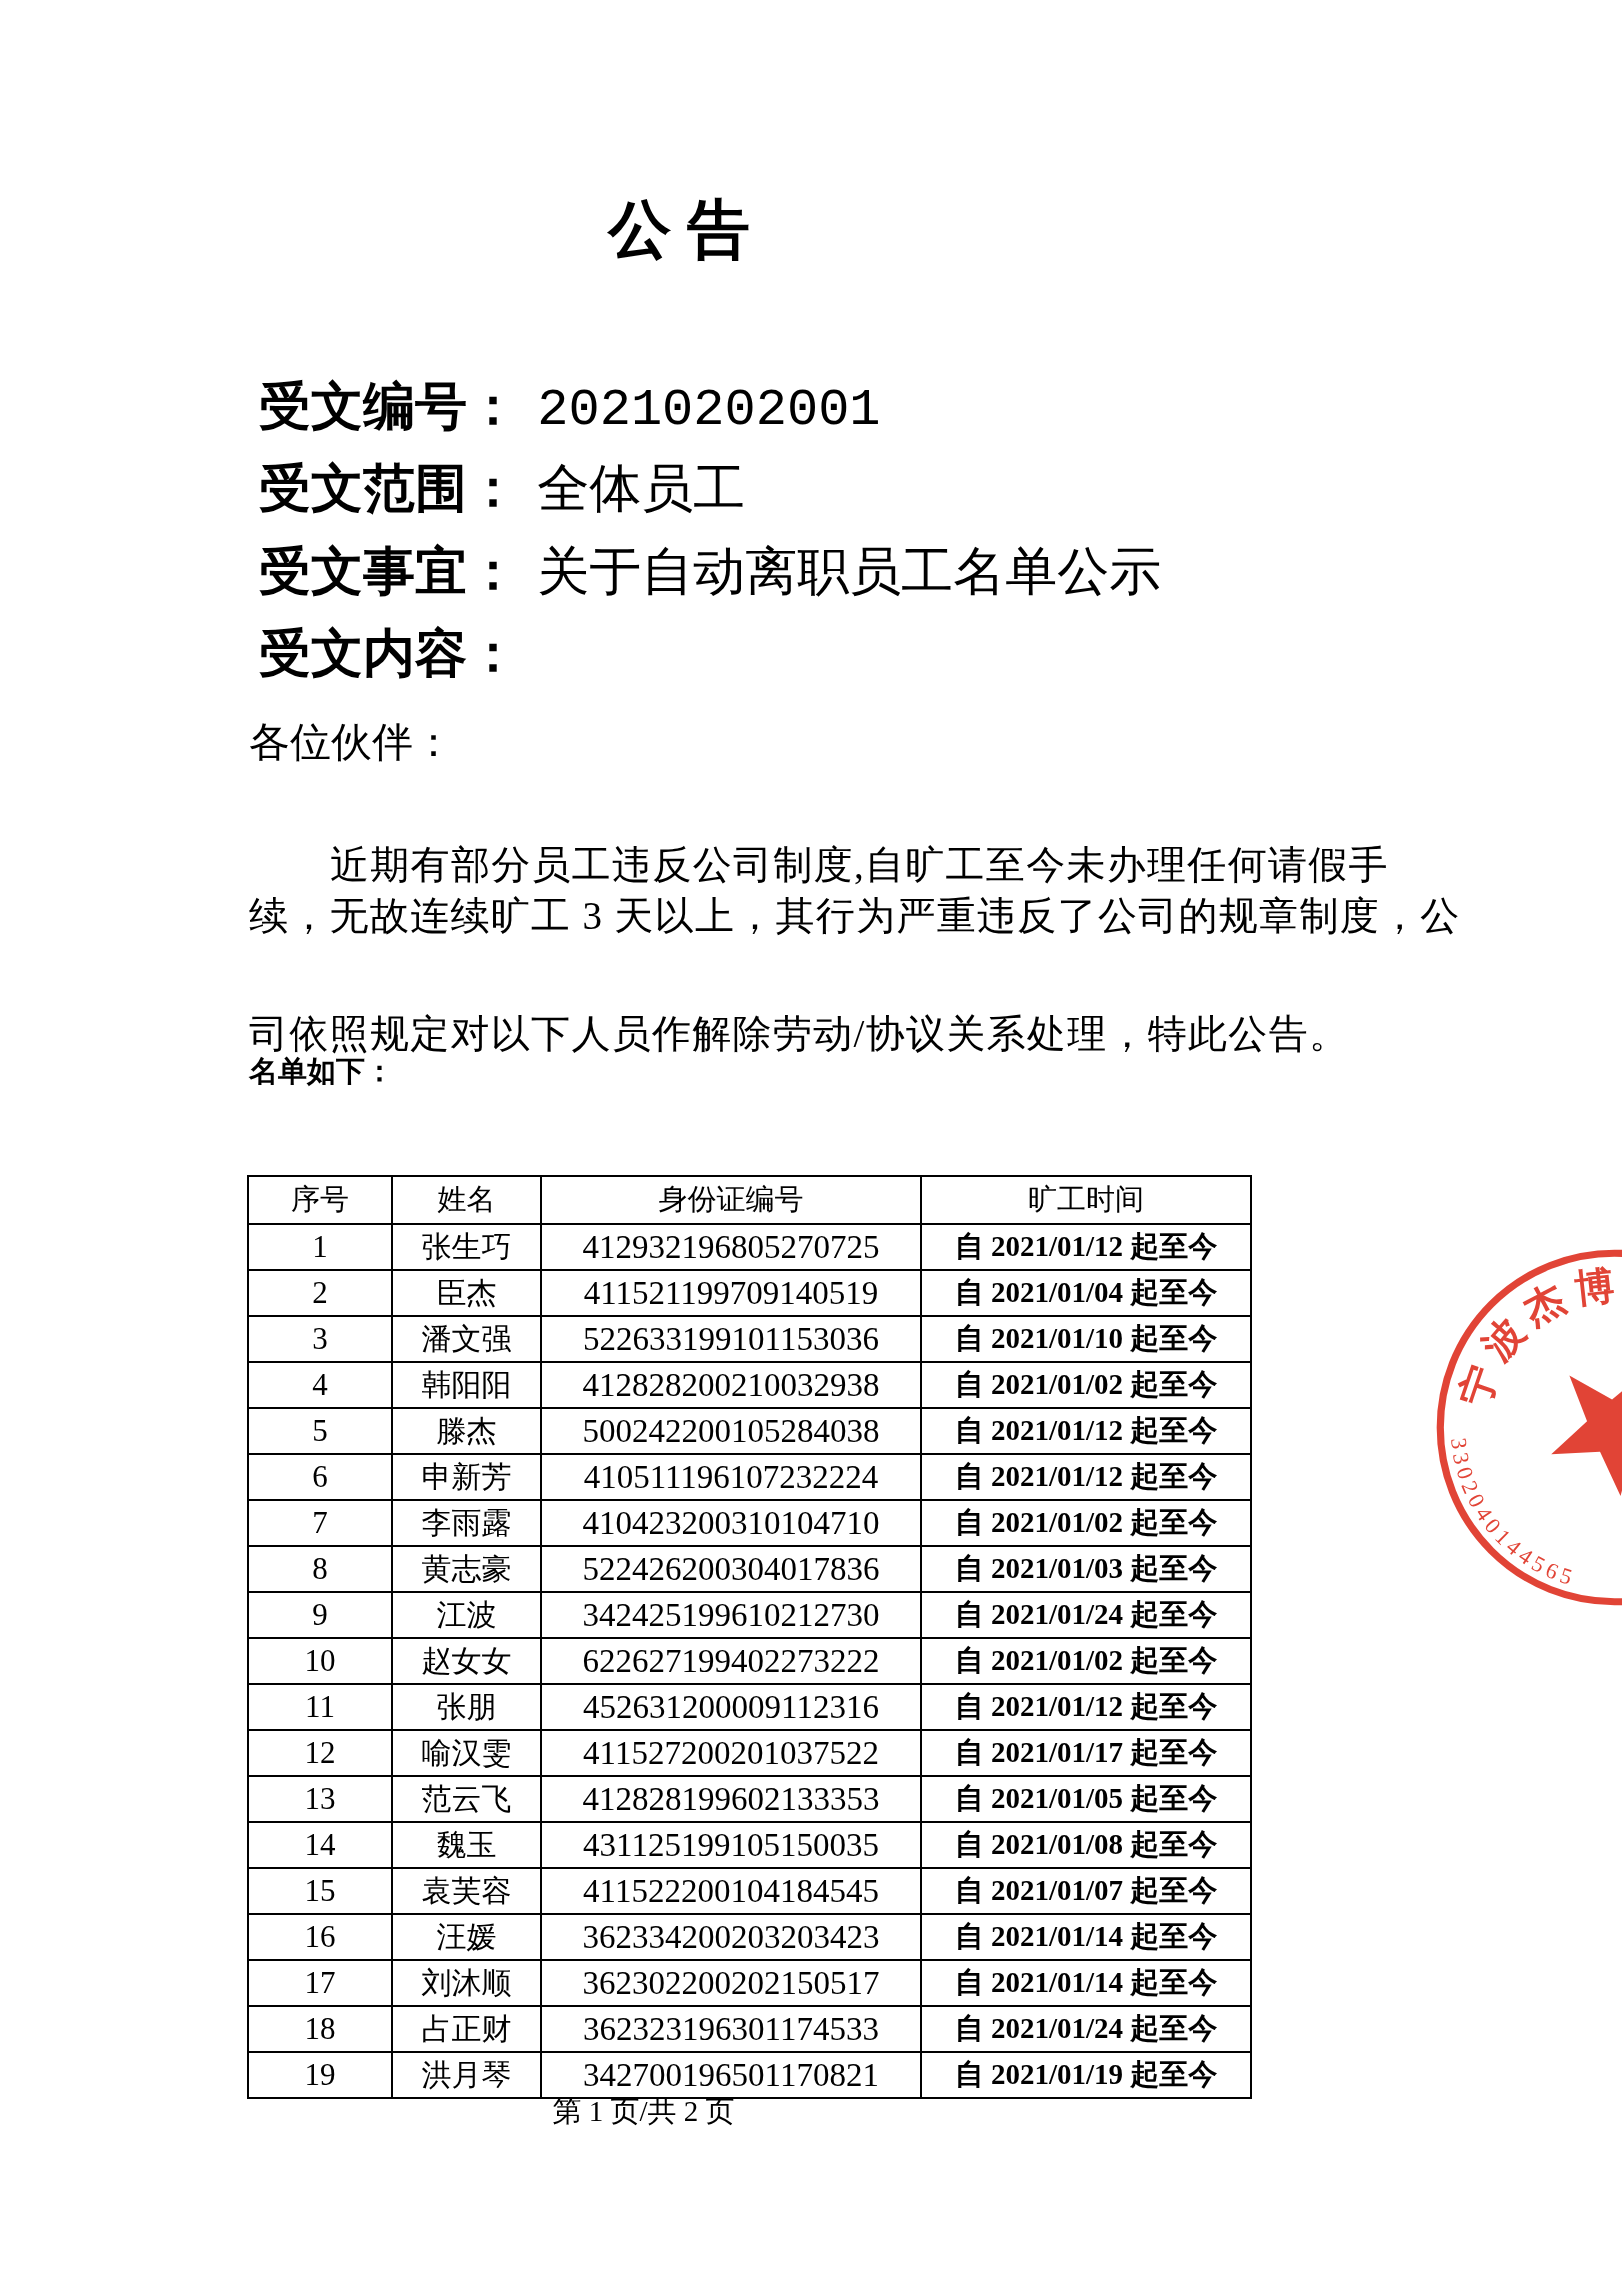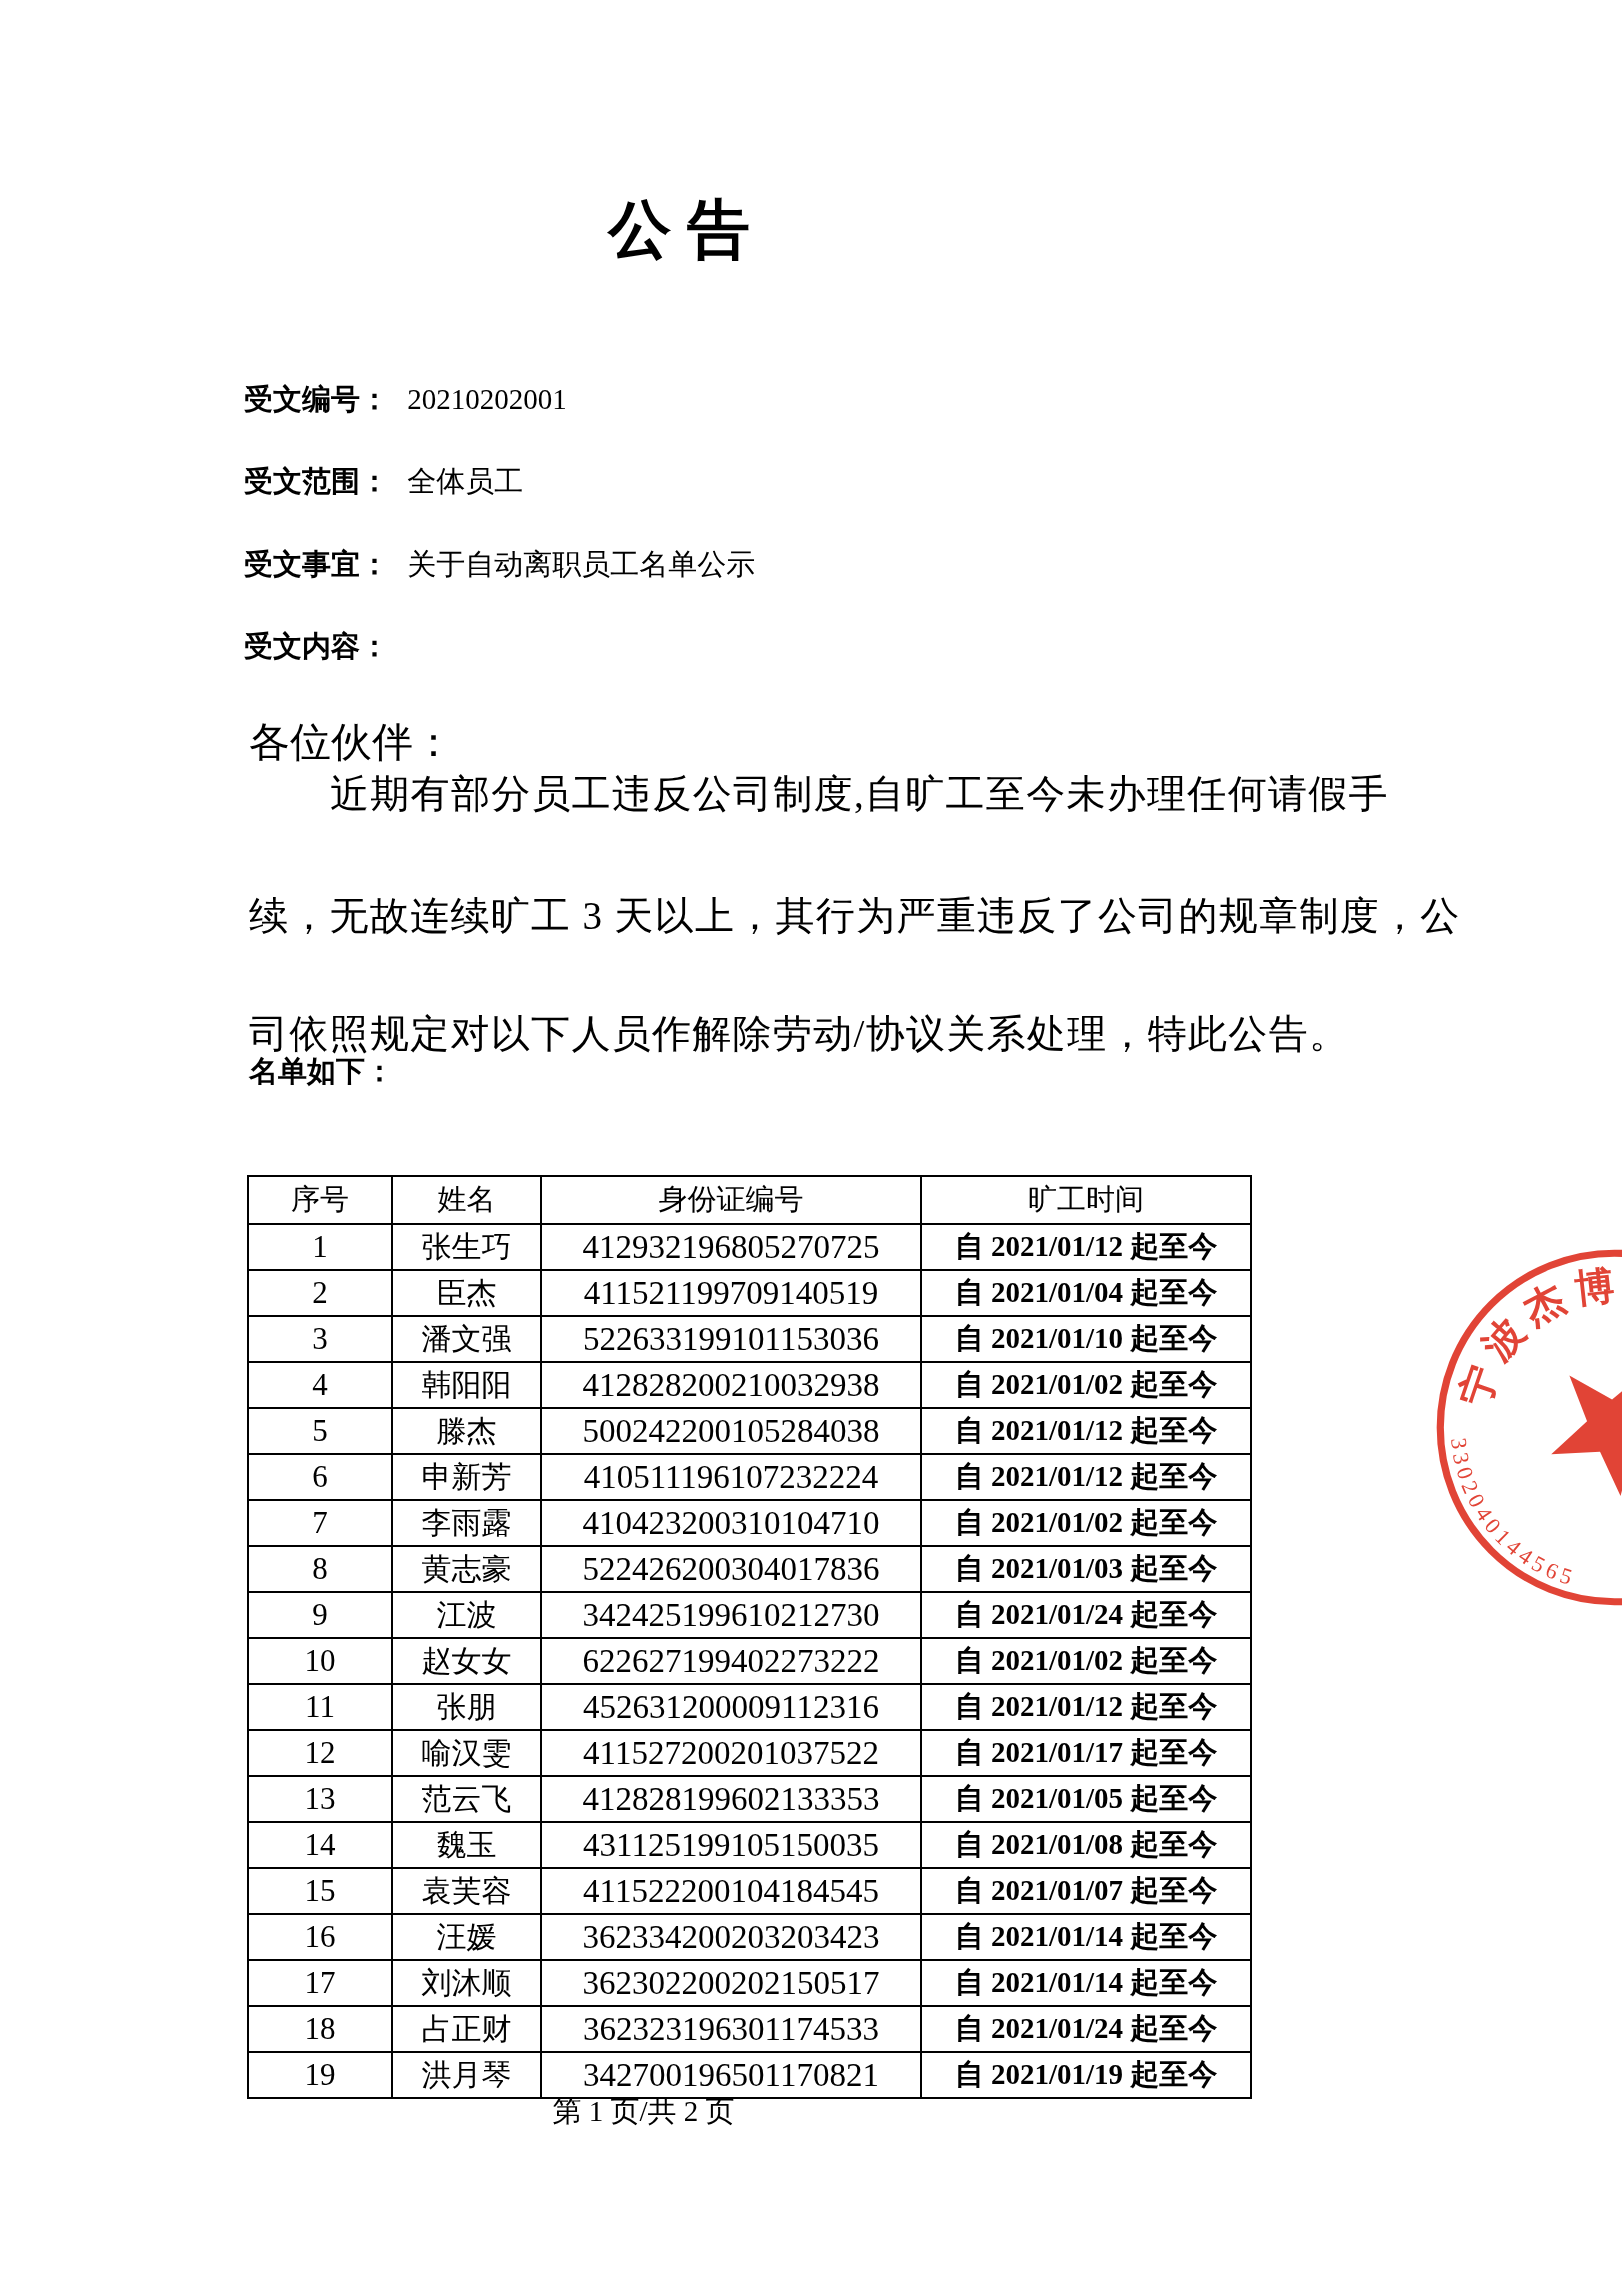--- a/index.html
+++ b/index.html
@@ -6,27 +6,27 @@
   .page{
     position:relative;width:1623px;height:2295px;background:#ffffff;
     overflow:hidden;
     font-family:"Liberation Serif","DejaVu Serif",serif;color:#000;
   }
   .abs{position:absolute;white-space:nowrap;}
   .doc-title{
     top:196px;left:0;width:1358px;text-align:center;
     font-size:63px;font-weight:bold;line-height:1.1;
   }
-  .field-row{left:244px;font-size:29px;line-height:1;}
+  .field-row{left:259px;font-size:52px;line-height:1;font-family:Liberation Mono, monospace;}
   .field-label{font-weight:bold;}
   .field-value{margin-left:18.3px;}
   .f0{top:385px;} .f1{top:467px;} .f2{top:550px;} .f3{top:632px;}
   .salutation{left:249px;top:722px;font-size:41px;line-height:1;}
   .para-line{left:249px;font-size:39px;line-height:1;letter-spacing:1.3px;}
-  .p0{top:774px;padding-left:81px;}
+  .p0{top:845px;padding-left:81px;}
   .p1{top:896px;}
   .p2{top:982px;margin-top:32px;}
   .list-intro{left:249px;top:1057px;font-size:29px;font-weight:bold;line-height:1;}
   .roster{
     position:absolute;left:247px;top:1175px;width:1002px;
     border-collapse:collapse;table-layout:fixed;
   }
   .roster col.w0{width:144px;} .roster col.w1{width:149px;}
   .roster col.w2{width:380px;} .roster col.w3{width:330px;}
   .roster th,.roster td{

